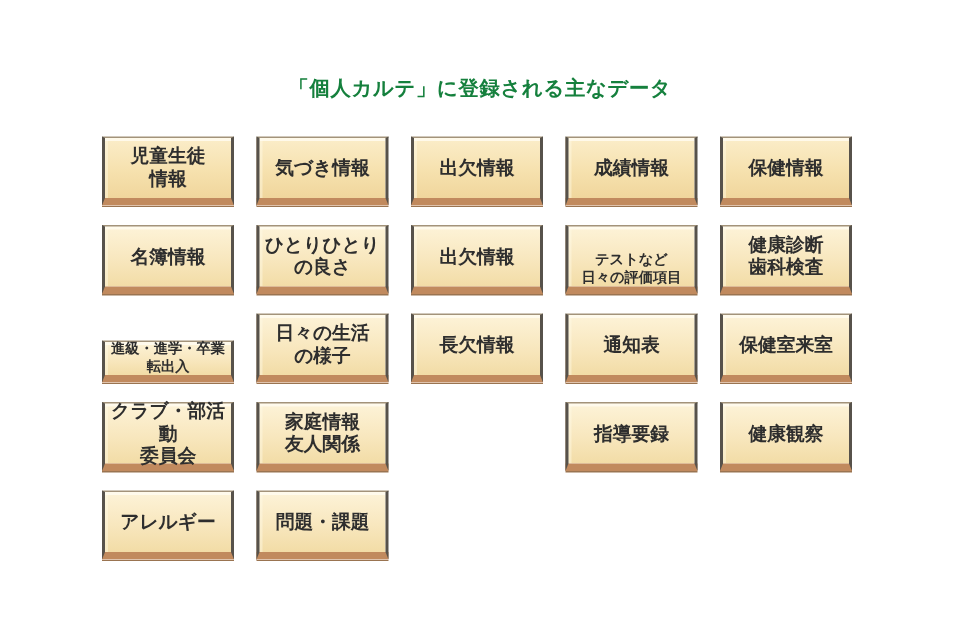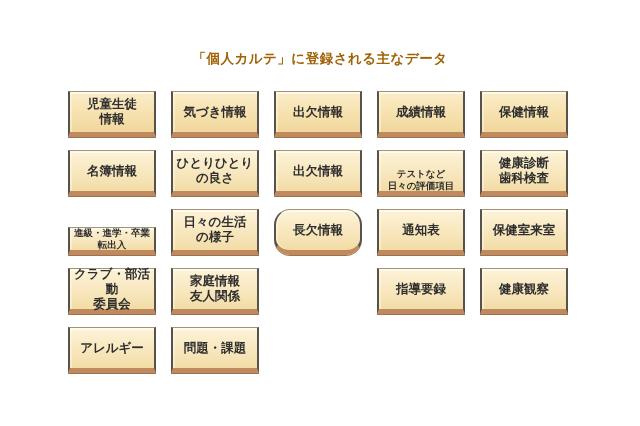--- a/index.html
+++ b/index.html
@@ -18,21 +18,21 @@
     background: #ffffff;
   }
   .title {
     position: absolute;
     top: 50px;
     left: 0;
     width: 640px;
     text-align: center;
     font-size: 13.5px;
     font-weight: bold;
-    color: #a16207;
+    color: #15803d;
     letter-spacing: 0.5px;
   }
   .grid {
     position: absolute;
     left: 68px;
     top: 91px;
     display: grid;
     grid-template-columns: repeat(5, 88px);
     column-gap: 15px;
     grid-auto-rows: 46px;
@@ -110,21 +110,21 @@
 歯科検査</span>
       </div>
       <div class="box small" style="grid-area: 3 / 1; margin-top: 18px;">
         <span class="box-label">進級・進学・卒業
 転出入</span>
       </div>
       <div class="box" style="grid-area: 3 / 2;">
         <span class="box-label">日々の生活
 の様子</span>
       </div>
-      <div class="box" style="grid-area: 3 / 3; border-radius: 16px;">
+      <div class="box" style="grid-area: 3 / 3;">
         <span class="box-label">長欠情報</span>
       </div>
       <div class="box" style="grid-area: 3 / 4;">
         <span class="box-label">通知表</span>
       </div>
       <div class="box" style="grid-area: 3 / 5;">
         <span class="box-label">保健室来室</span>
       </div>
       <div class="box" style="grid-area: 4 / 1;">
         <span class="box-label">クラブ・部活動

